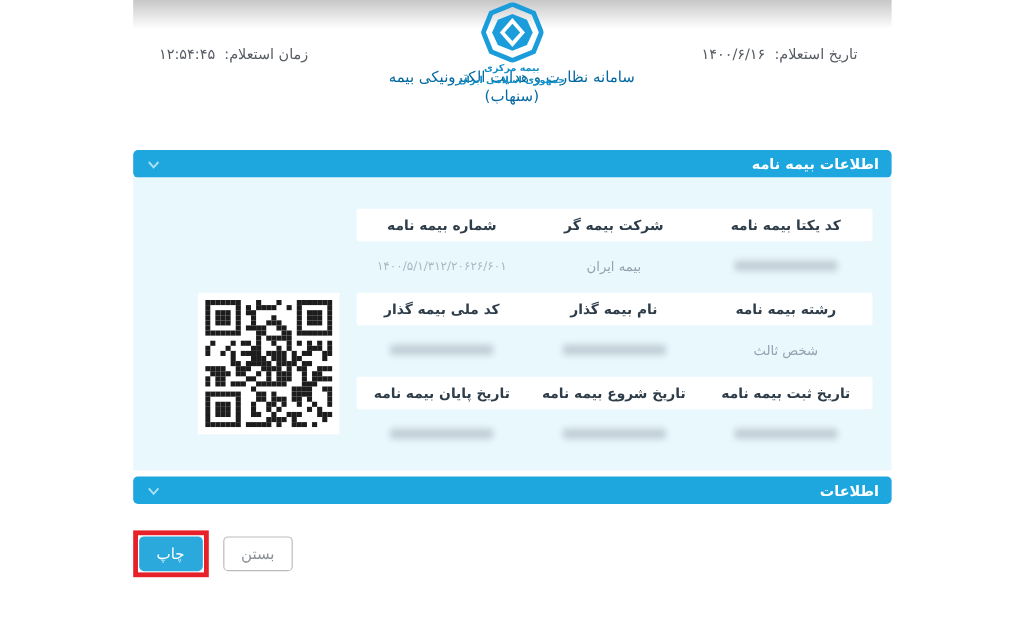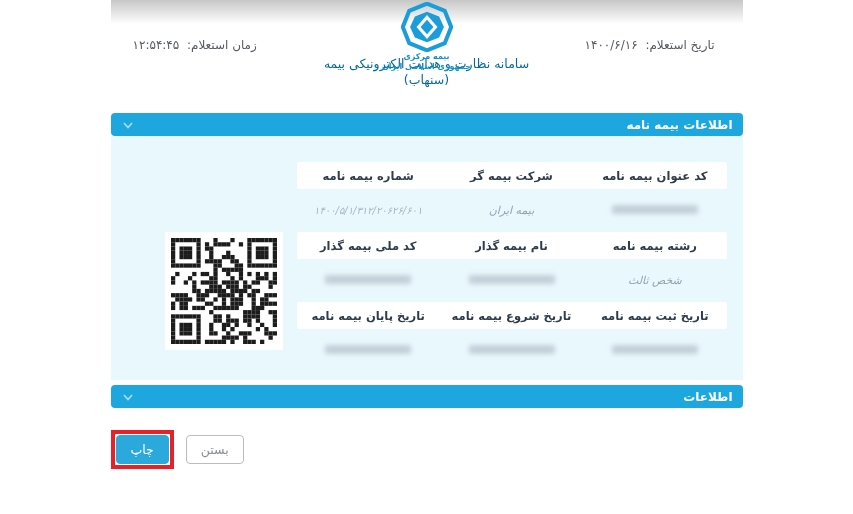--- a/index.html
+++ b/index.html
@@ -27,21 +27,21 @@
   .chev { width: 14px; height: 14px; display: inline-block; opacity: .8; }
   .chev svg { display: block; }
 
   
   .panel { background: #e9f8fd; padding: 26px 16px 8px 16px; }
   .content-row { display: flex; }
   .fields-table { width: 430px; }
   .field-header-row { display: flex; background: #fff; border-radius: 2px; height: 27px; align-items: center; }
   .field-header-row .hcell { flex: 1; text-align: center; font-size: 11.5px; font-weight: bold; color: #2e3d49; }
   .field-value-row { display: flex; height: 43px; align-items: center; }
-  .field-value-row .vcell { flex: 1; text-align: center; font-size: 11px; color: #93a2b1; font-style: italic; }
+  .field-value-row .vcell { flex: 1; text-align: center; font-size: 11px; color: #93a2b1; }
   .field-value-row .vcell.num { color: #a9b6c3; font-size: 10px; }
   .redact { display: inline-block; width: 86px; height: 9px; border-radius: 2px;
     background: #aeb9c4; filter: blur(2.5px); opacity: .65; }
   .qr-col { margin-right: 14px; margin-left: 14px; }
   .qr-box { width: 118px; height: 118px; background: #fff; margin-top: 70px; padding: 6px; }
   .qr-box svg { display: block; width: 106px; height: 106px; }
 
   
   .btn-row { display: flex; flex-direction: row; direction: ltr; margin-top: 22px; align-items: flex-start; }
   .red-annot { border: 4px solid #e62129; padding: 1px; display: inline-block; }
@@ -78,34 +78,34 @@
         <span>زمان استعلام:</span>&nbsp;
         <b>۱۲:۵۴:۴۵</b>
       </div>
     </div>
     <div class="sys-title">
       <div>سامانه نظارت و هدایت الکترونیکی بیمه</div>
       <div>(سنهاب)</div>
     </div>
   </div>
 
-  <div class="acc" style="margin-top:0;">
+  <div class="acc" style="margin-top:12px;">
     <span class="label">اطلاعات بیمه نامه</span>
     <span class="chev">
       <svg width="14" height="14" viewBox="0 0 14 14">
           <polyline points="3,5 7,9.5 11,5" fill="none" stroke="#cfeef9" stroke-width="1.6"></polyline>
         </svg>
     </span>
   </div>
 
   <div class="panel">
     <div class="content-row">
       <div class="fields-table">
           <div class="field-header-row">
-            <div class="hcell">کد عنوان بیمه نامه</div>
+            <div class="hcell">کد یکتا بیمه نامه</div>
             <div class="hcell">شرکت بیمه گر</div>
             <div class="hcell">شماره بیمه نامه</div>
           </div>
           <div class="field-value-row">
             <div class="vcell"><span class="redact"></span></div>
             <div class="vcell">بیمه ایران</div>
             <div class="vcell num">۱۴۰۰/۵/۱/۳۱۲/۲۰۶۲۶/۶۰۱</div>
           </div>
           <div class="field-header-row">
             <div class="hcell">رشته بیمه نامه</div>

